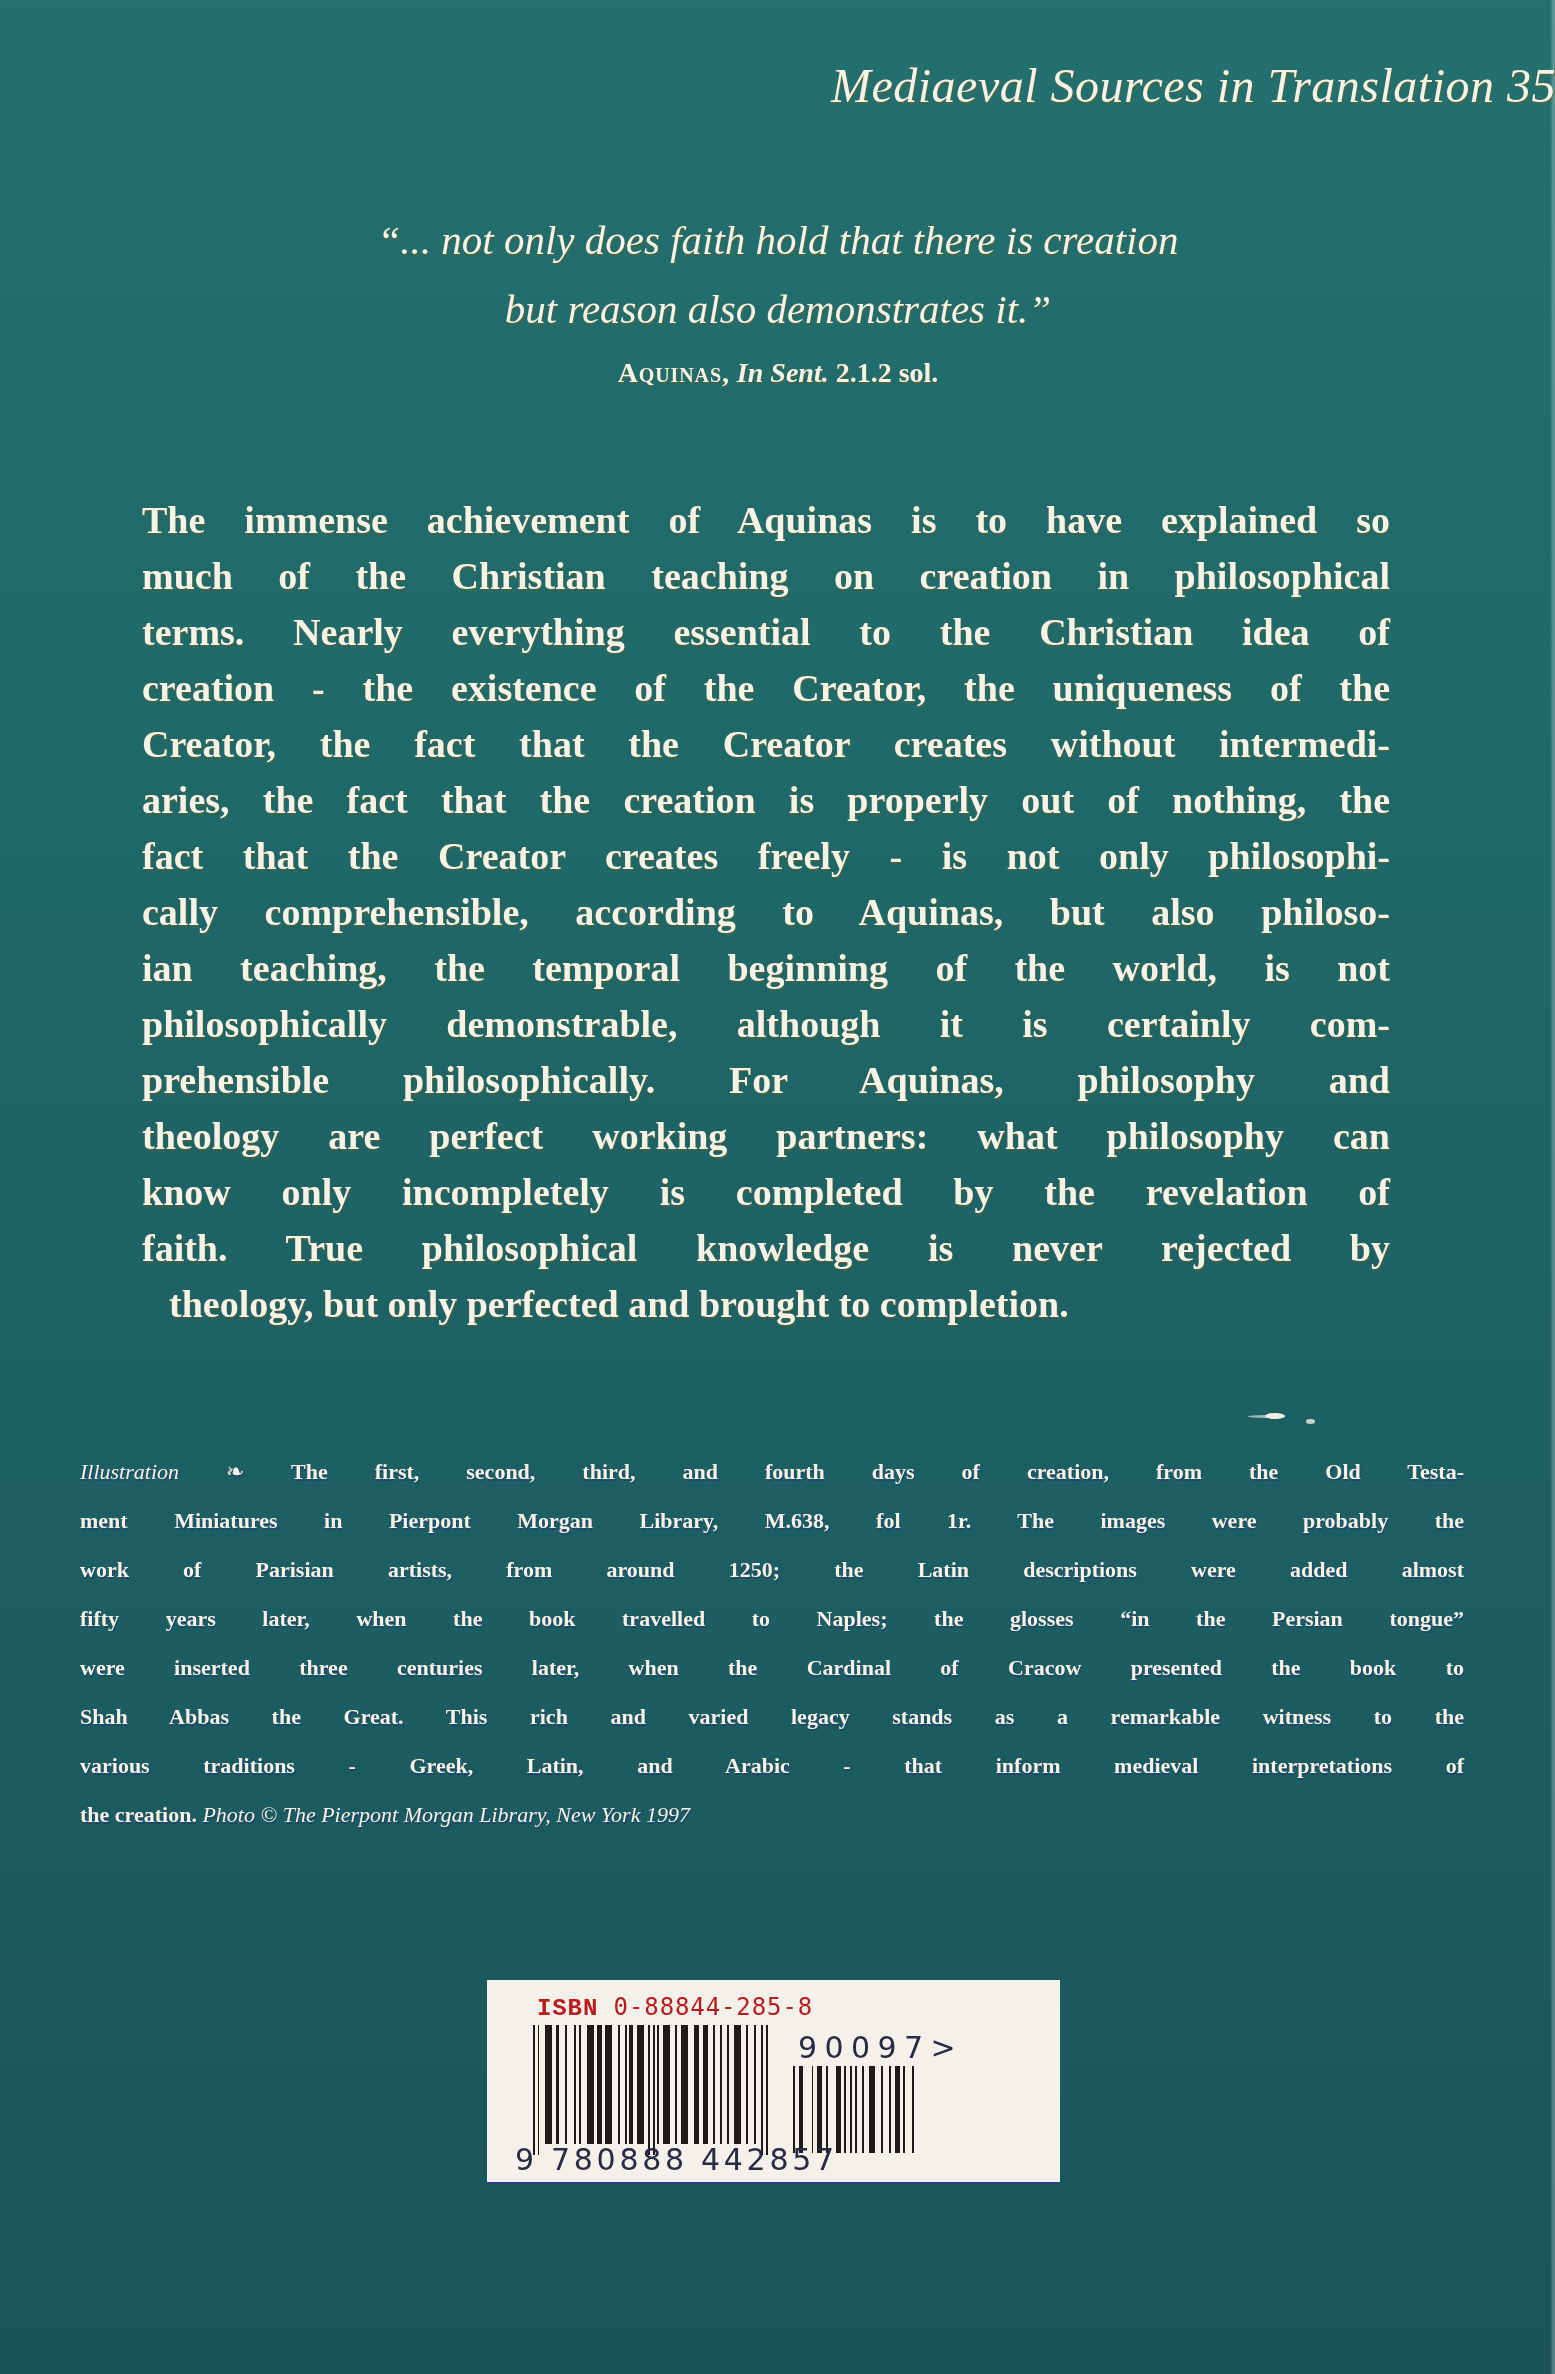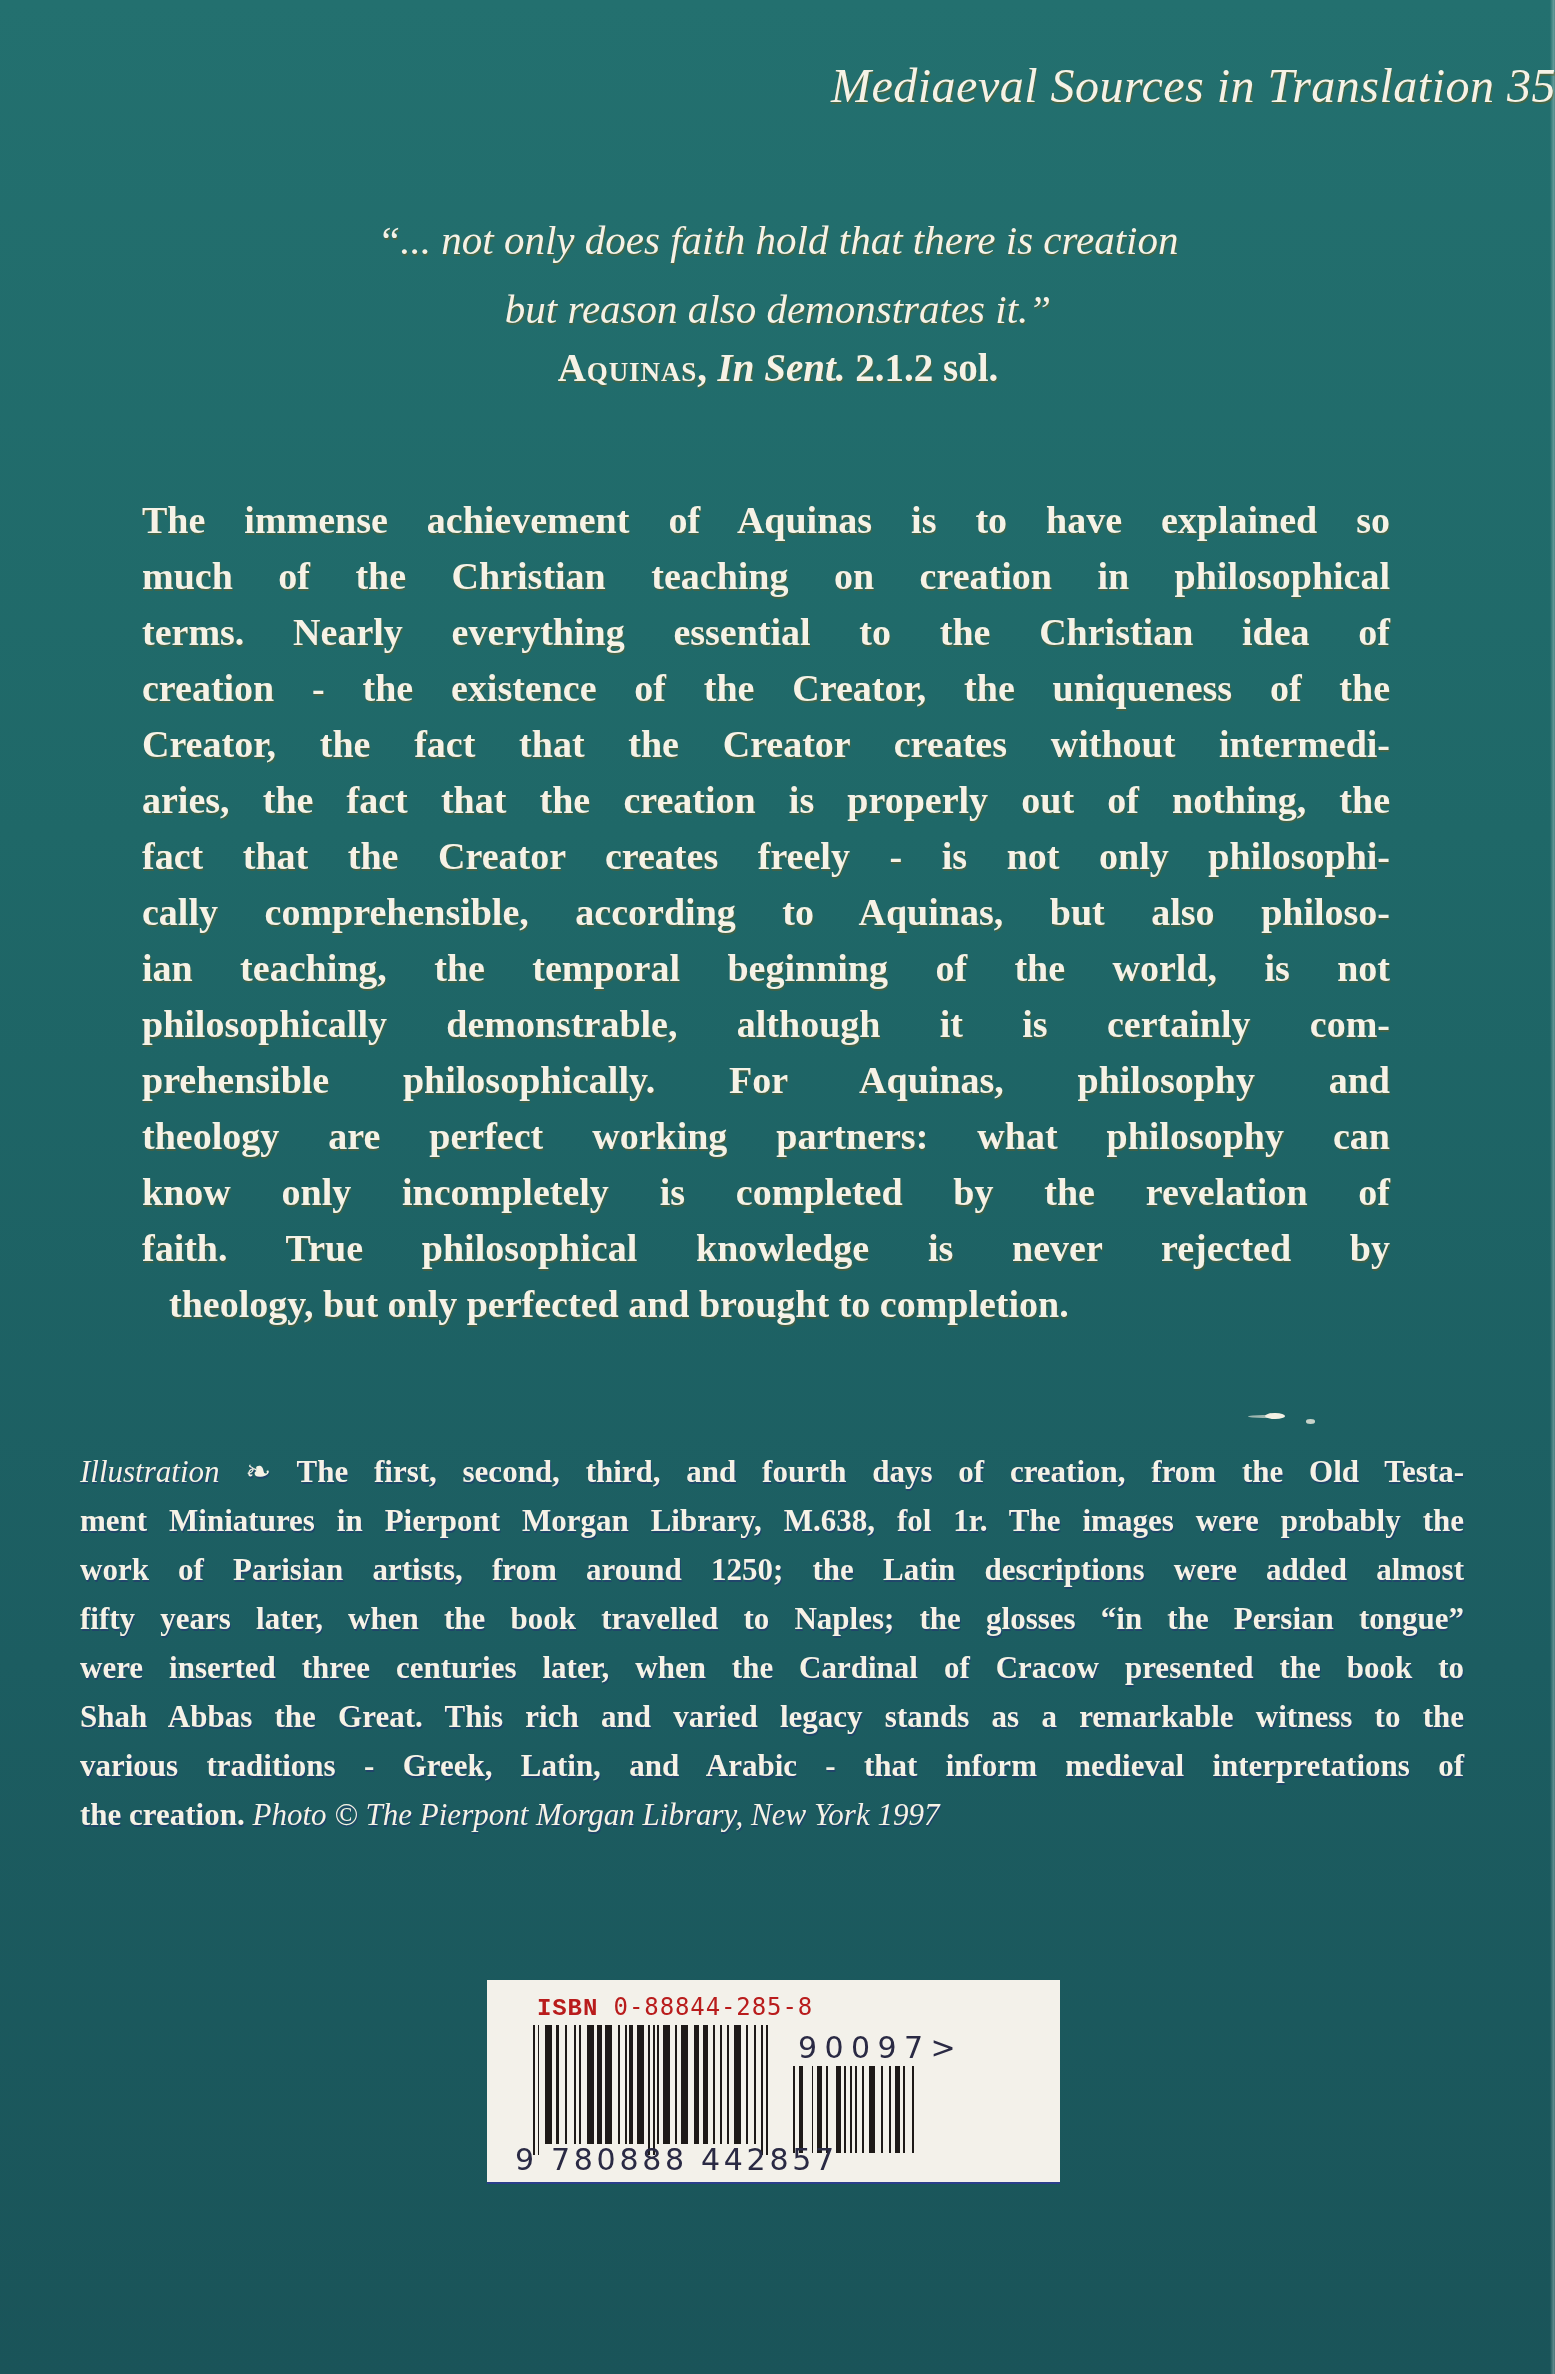--- a/index.html
+++ b/index.html
@@ -41,22 +41,22 @@
       width: 100%;
       text-align: center;
     }
     .epigraph-line {
       font-style: italic;
       font-size: 41px;
       line-height: 69px;
       text-shadow: 0.9px 1.9px 0 rgba(120,90,20,0.45);
     }
     .attribution {
-      margin-top: 1px;
-      font-size: 39px;
+      margin-top: 13px;
+      font-size: 28px;
       font-weight: bold;
       text-shadow: 0.9px 1.9px 0 rgba(120,90,20,0.45);
     }
     .attribution .author {
       font-variant: small-caps;
       letter-spacing: 0.9px;
     }
     .attribution .work {
       font-style: italic;
       font-weight: bold;
@@ -93,21 +93,21 @@
       background: #f3f0e4;
       border-radius: 50%;
     }
     .caption {
       position: absolute;
       top: 1447px;
       left: 80px;
       width: 1384px;
     }
     .caption-line {
-      font-size: 31px;
+      font-size: 22px;
       font-weight: bold;
       line-height: 49px;
       height: 49px;
       white-space: nowrap;
       text-align: justify;
       text-align-last: justify;
       text-shadow: 0.9px 1.9px 0 rgba(40,40,120,0.45);
     }
     .caption-line.last {
       text-align-last: left;

